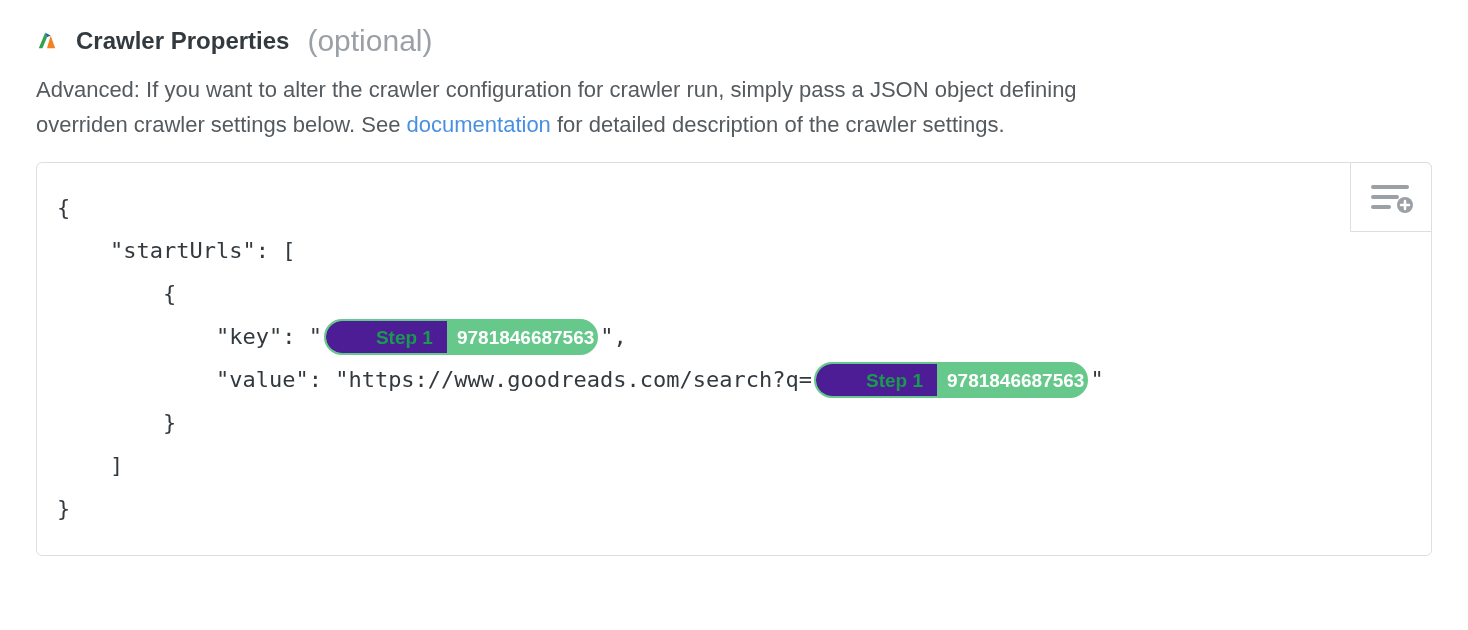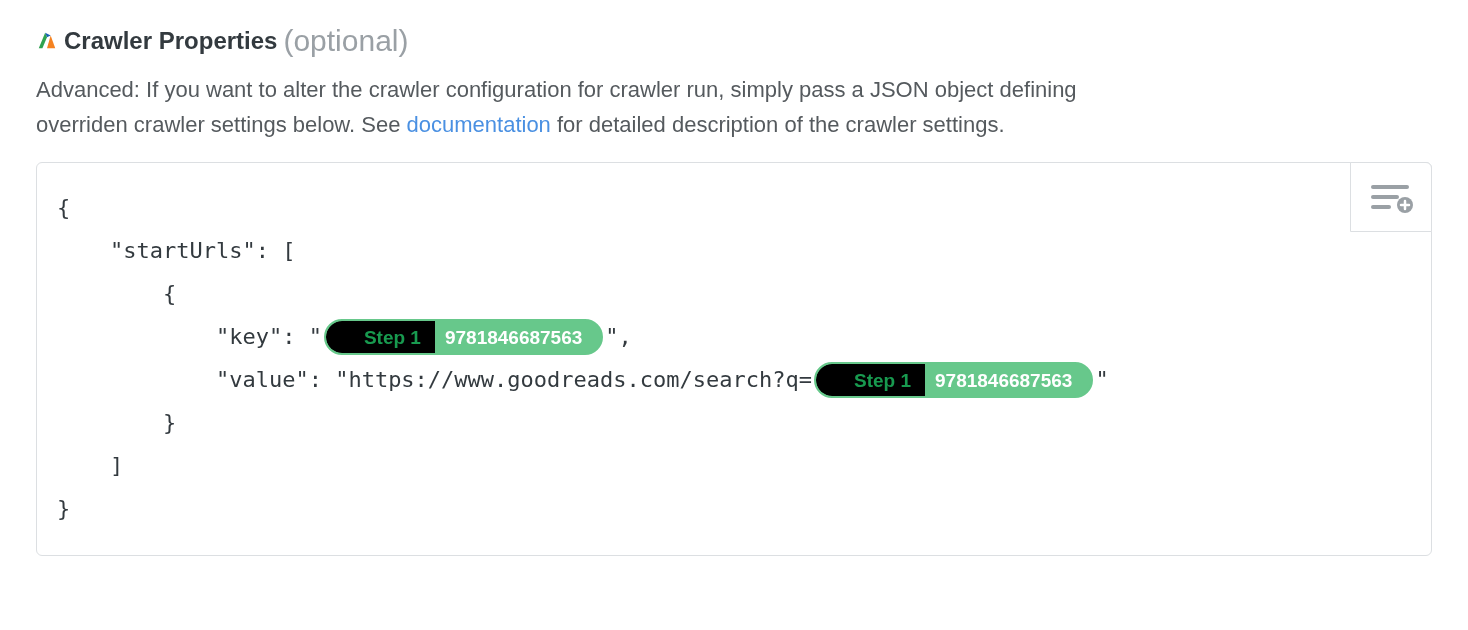--- a/index.html
+++ b/index.html
@@ -7,21 +7,21 @@
     margin: 0;
     padding: 24px 36px;
     font-family: -apple-system, BlinkMacSystemFont, "Segoe UI", Helvetica, Arial, sans-serif;
     background: #ffffff;
     color: #333;
   }
 
   .header-row {
     display: flex;
     align-items: center;
-    gap: 6px;
+    gap: 18px;
     margin-bottom: 14px;
   }
   .app-icon {
     width: 22px;
     height: 22px;
     display: inline-flex;
     align-items: center;
     justify-content: center;
   }
   .title {
@@ -86,37 +86,37 @@
     border-radius: 999px;
     height: 36px;
     overflow: hidden;
     vertical-align: middle;
     margin: 0 2px;
     font-family: -apple-system, BlinkMacSystemFont, "Segoe UI", Helvetica, Arial, sans-serif;
   }
   .pill-left {
     display: inline-flex;
     align-items: center;
-    gap: 8px;
-    background: #000000;
+    gap: 20px;
+    background: #4c1d95;
     padding: 0 14px 0 10px;
     height: 100%;
     border-radius: 999px 0 0 999px;
   }
   .pill-step {
     color: #189a4f;
     font-weight: 700;
     font-size: 19px;
   }
   .pill-right {
     background: #67c88b;
     color: #ffffff;
     font-weight: 700;
     font-size: 19px;
-    padding: 0 19px 0 10px;
+    padding: 0 2px 0 10px;
     height: 100%;
     display: inline-flex;
     align-items: center;
   }
   .cube-icon {
     width: 20px;
     height: 20px;
     display: inline-block;
   }
 </style>

